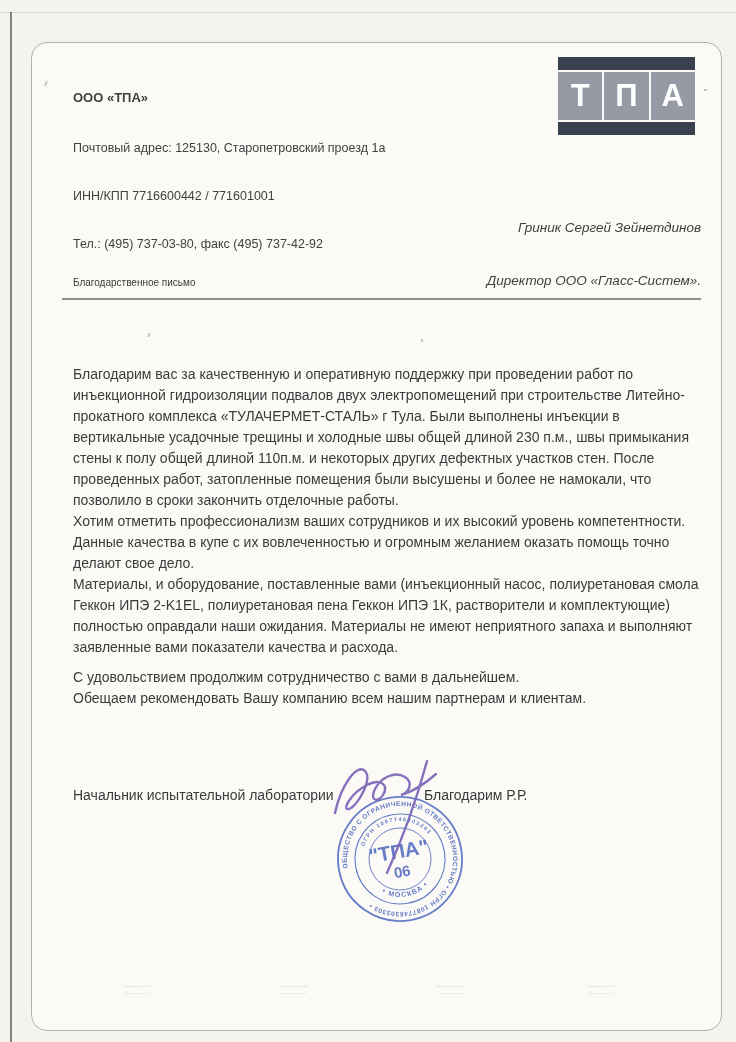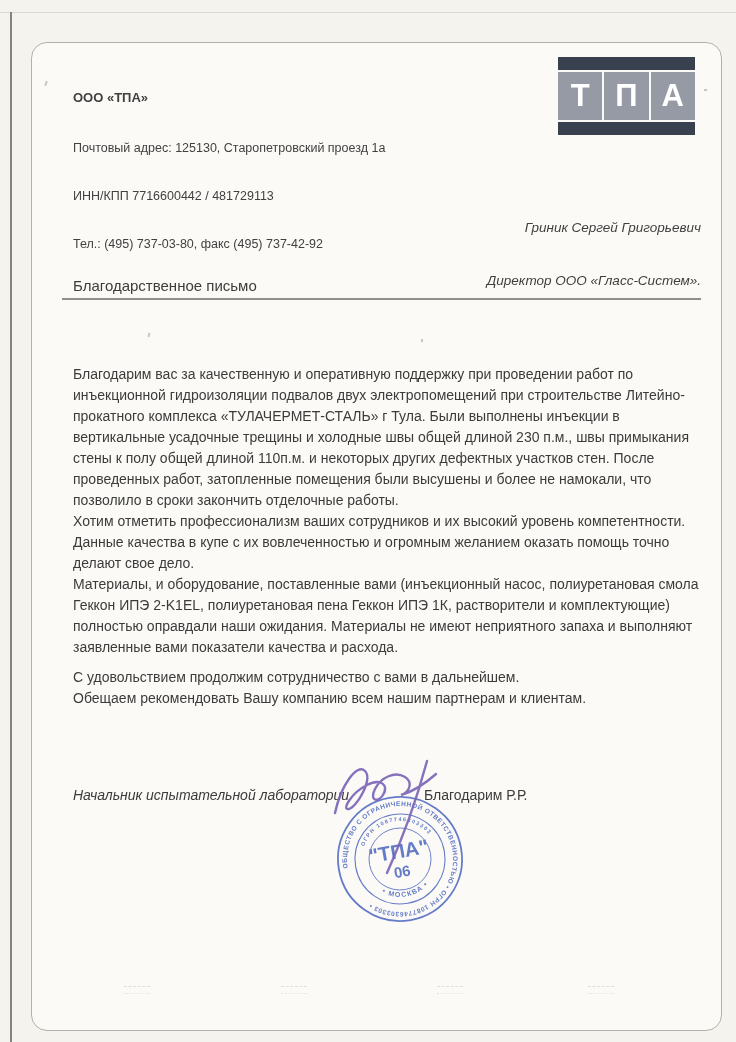--- a/index.html
+++ b/index.html
@@ -38,29 +38,29 @@
     display: flex; align-items: center; justify-content: center;
     font-family: "Liberation Sans", sans-serif;
   }
   
   .recipient {
     position: absolute; right: 20px; top: 141px;
     font-style: italic; font-size: 13.5px; line-height: 17.5px;
     text-align: right; color: #3f3f3f; white-space: pre;
   }
   
-  .title { position: absolute; left: 41px; top: 234px; font-size: 15px; color: #3c3c3c; }
+  .title { position: absolute; left: 41px; top: 234px; font-size: 10px; color: #3c3c3c; }
   .title-underline { position: absolute; left: 30px; top: 255px; width: 639px; height: 2px; background: #8f8f8f; }
   
   .body-text { position: absolute; left: 41px; top: 321px; width: 634px; font-size: 14px; line-height: 21px; color: #3b3b3b; }
   .body-text p { margin: 0; }
   .closing { margin-top: 9px; }
   
   .sign-row { position: absolute; left: 41px; top: 744px; width: 620px; height: 22px; font-size: 14px; color: #3b3b3b; }
-  .sign-pos { position: absolute; left: 0; top: 0; font-style: italic; }
+  .sign-pos { position: absolute; left: 0; top: 0; }
   .sign-name { position: absolute; left: 351px; top: 0; }
   
   .stamp-svg { position: absolute; left: 283px; top: 731px; width: 170px; height: 170px; }
   .sig-svg { position: absolute; left: 291px; top: 712px; width: 160px; height: 132px; }
   .stamp-text { font-family: "Liberation Sans", sans-serif; font-weight: bold; }
   
   .speck { position: absolute; background: #9b9a94; opacity: 0.55; }
   .reg-mark {
     position: absolute; width: 26px; height: 8px; opacity: 0.28;
     border-top: 1px dashed #8e9aa4; border-bottom: 1px dotted #a0a8b0;
@@ -71,36 +71,36 @@
 
 <div class="scan">
   <div class="scan-edge-top"></div>
   <div class="scan-edge-left"></div>
 
   <div class="page">
 
     <div class="header-text">
       <div class="company-name">ООО «ТПА»</div>
       <div>Почтовый адрес: 125130, Старопетровский проезд 1а</div>
-      <div>ИНН/КПП 7716600442 / 481729113</div>
+      <div>ИНН/КПП 7716600442 / 771601001</div>
       <div>Тел.: (495) 737-03-80, факс (495) 737-42-92</div>
     </div>
 
     <div class="logo">
       <div class="logo-bar"></div>
       <div class="logo-squares">
         <div class="logo-sq">Т</div>
         <div class="logo-sq">П</div>
         <div class="logo-sq">А</div>
       </div>
       <div class="logo-bar"></div>
     </div>
 
     <div class="recipient">
-      <div>Гриник Сергей Григорьевич</div>
+      <div>Гриник Сергей Зейнетдинов</div>
       <div>Директор ООО «Гласс-Систем».</div>
     </div>
 
     <div class="title">Благодарственное письмо</div>
     <div class="title-underline"></div>
 
     <div class="body-text">
       <p>Благодарим вас за качественную и оперативную поддержку при проведении работ по инъекционной гидроизоляции подвалов двух электропомещений при строительстве Литейно-прокатного комплекса «ТУЛАЧЕРМЕТ-СТАЛЬ» г Тула. Были выполнены инъекции в вертикальные усадочные трещины и холодные швы общей длиной 230 п.м., швы примыкания стены к полу общей длиной 110п.м. и некоторых других дефектных участков стен. После проведенных работ, затопленные помещения были высушены и более не намокали, что позволило в сроки закончить отделочные работы.</p>
       <p>Хотим отметить профессионализм ваших сотрудников и их высокий уровень компетентности. Данные качества в купе с их вовлеченностью и огромным желанием оказать помощь точно делают свое дело.</p>
       <p>Материалы, и оборудование, поставленные вами (инъекционный насос, полиуретановая смола Геккон ИПЭ 2-K1EL, полиуретановая пена Геккон ИПЭ 1К, растворители и комплектующие) полностью оправдали наши ожидания. Материалы не имеют неприятного запаха и выполняют заявленные вами показатели качества и расхода.</p>

